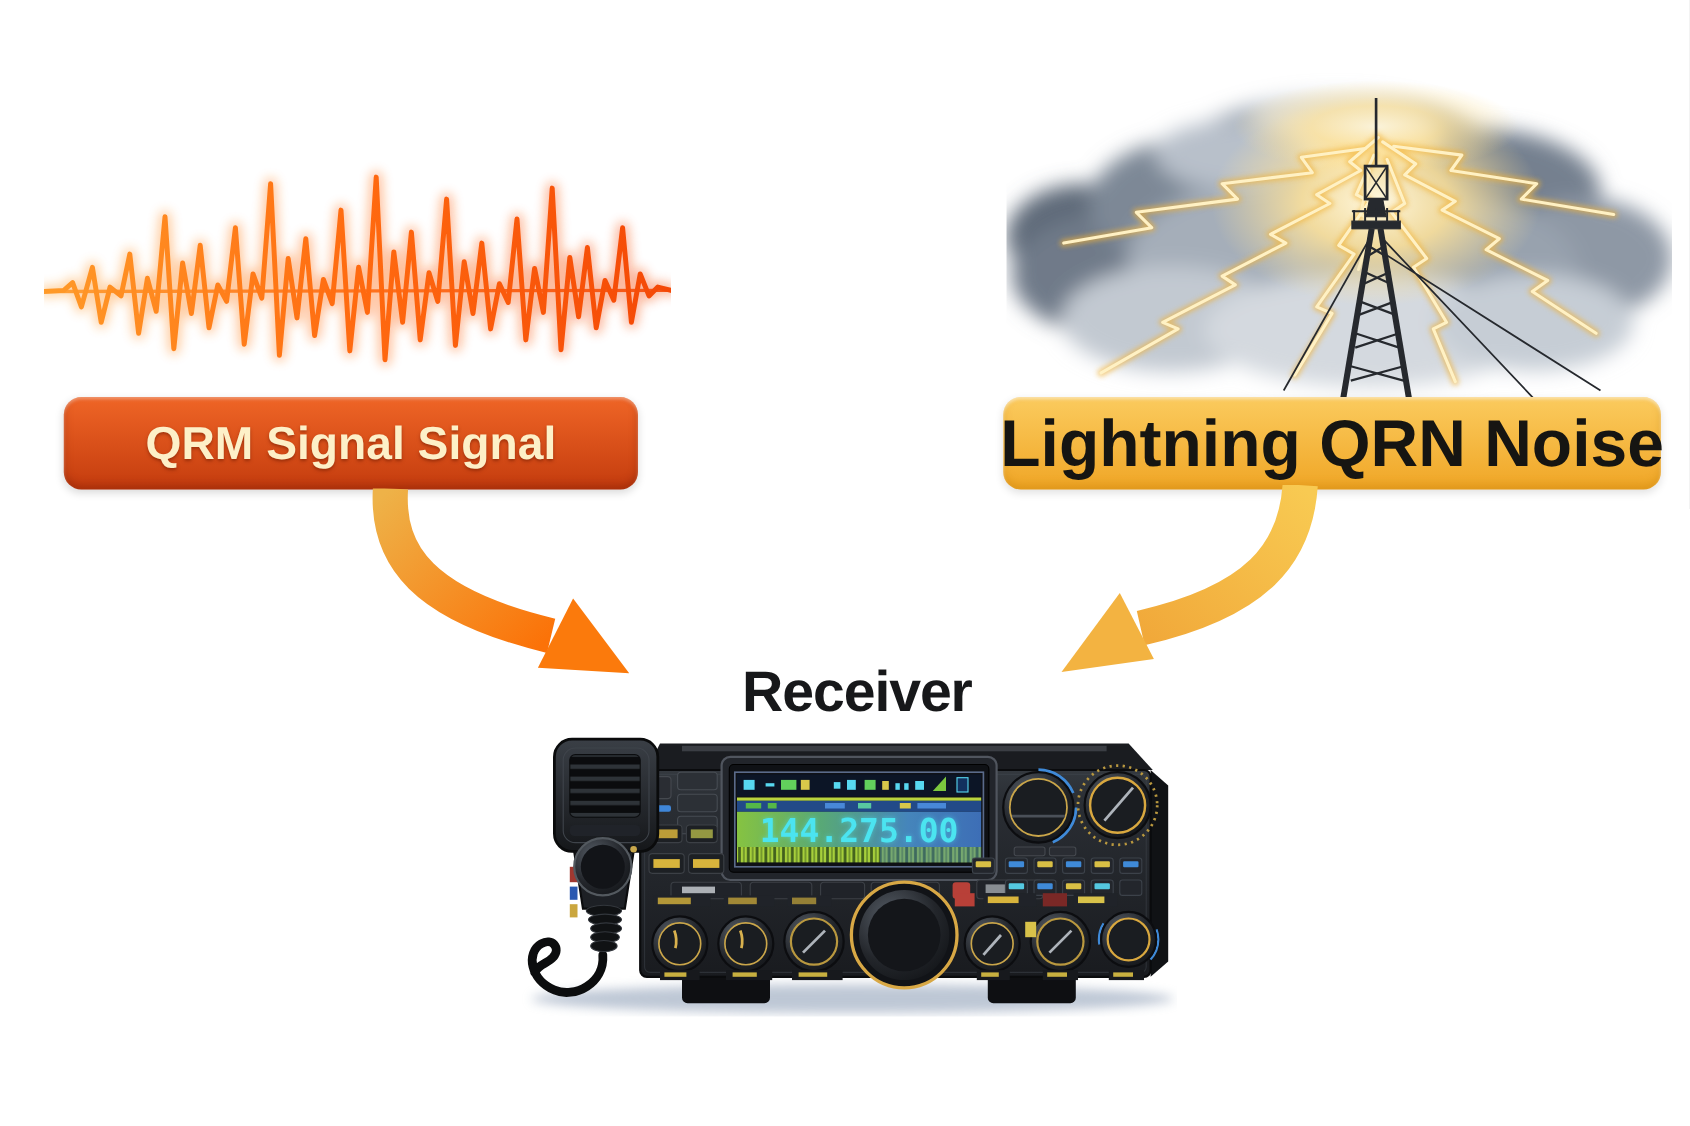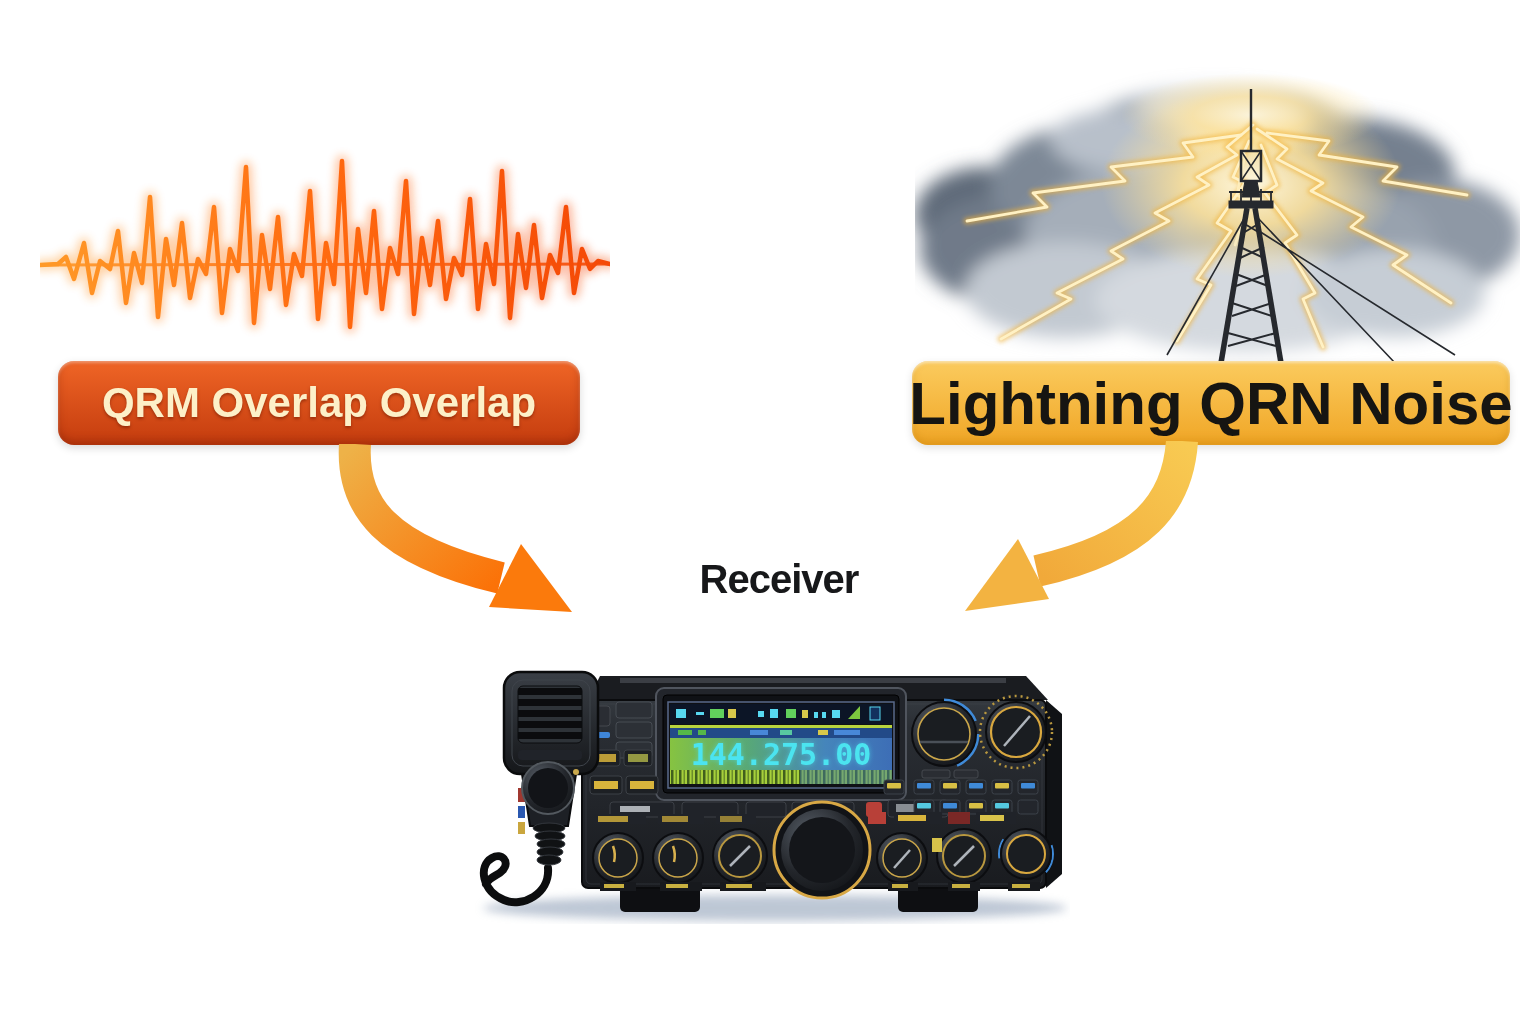--- a/index.html
+++ b/index.html
@@ -9,21 +9,21 @@
   .pill{position:absolute;display:flex;align-items:center;justify-content:center;
         font-weight:bold;border-radius:16px;white-space:nowrap;}
   #qrm-label{left:58px;top:361px;width:522px;height:84px;font-size:42px;
      background:linear-gradient(180deg,var(--qrm-bg-top),var(--qrm-bg-bottom));
      color:var(--qrm-text);text-shadow:0 2px 3px rgba(110,25,0,.55);
      box-shadow:inset 0 2px 3px rgba(255,255,255,.35), inset 0 -4px 8px rgba(110,20,0,.35), 0 3px 8px rgba(0,0,0,.15);}
   #qrn-label{left:912px;top:361px;width:598px;height:84px;font-size:60px;
      background:linear-gradient(180deg,var(--qrn-bg-top),var(--qrn-bg-bottom));
      color:var(--qrn-text);
      box-shadow:inset 0 2px 3px rgba(255,255,255,.5), inset 0 -4px 8px rgba(190,120,0,.35), 0 3px 8px rgba(0,0,0,.12);}
-  #receiver-title{left:624px;top:549px;width:310px;text-align:center;font-size:40px;line-height:60px;
+  #receiver-title{left:624px;top:599px;width:310px;text-align:center;font-size:52px;line-height:60px;
      font-weight:bold;color:var(--receiver-text);letter-spacing:-1px;}
   svg{display:block;}
 </style>
 </head>
 <body>
 
 <div id="stage">
 
   <svg class="abs" style="left:40px;top:135px;" width="570" height="215" viewBox="0 0 570 215">
     <defs>
@@ -107,21 +107,21 @@
         <path d="M325,192 L349,203 M349,192 L325,203"></path>
         <path d="M321,219 L353,231 M353,219 L321,231"></path>
         <path d="M317,248 L357,261 M357,248 L317,261"></path>
         <path d="M313,278 L361,291 M361,278 L313,291"></path>
       </g>
       <path d="M342,162 L480,308 M344,176 L540,300" stroke-width="1.6" fill="none"></path>
       <path d="M330,162 L252,300" stroke-width="1.6" fill="none"></path>
     </g>
   </svg>
 
-  <div class="pill" id="qrm-label">QRM Overlap Overlap</div>
+  <div class="pill" id="qrm-label">QRM Signal Signal</div>
   <div class="pill" id="qrn-label">Lightning QRN Noise</div>
 
   <svg class="abs" style="left:325px;top:444px;" width="270" height="185" viewBox="0 0 270 185">
     <defs>
       <linearGradient id="agl" x1="0" y1="0" x2="1" y2="1">
         <stop offset="0" stop-color="#eeb248"></stop>
           <stop offset="1" stop-color="#fb7208"></stop>
       </linearGradient>
     </defs>
     <path d="M30,0 C26,62 60,106 176,134" fill="none" stroke="url(#agl)" stroke-width="32"></path>

